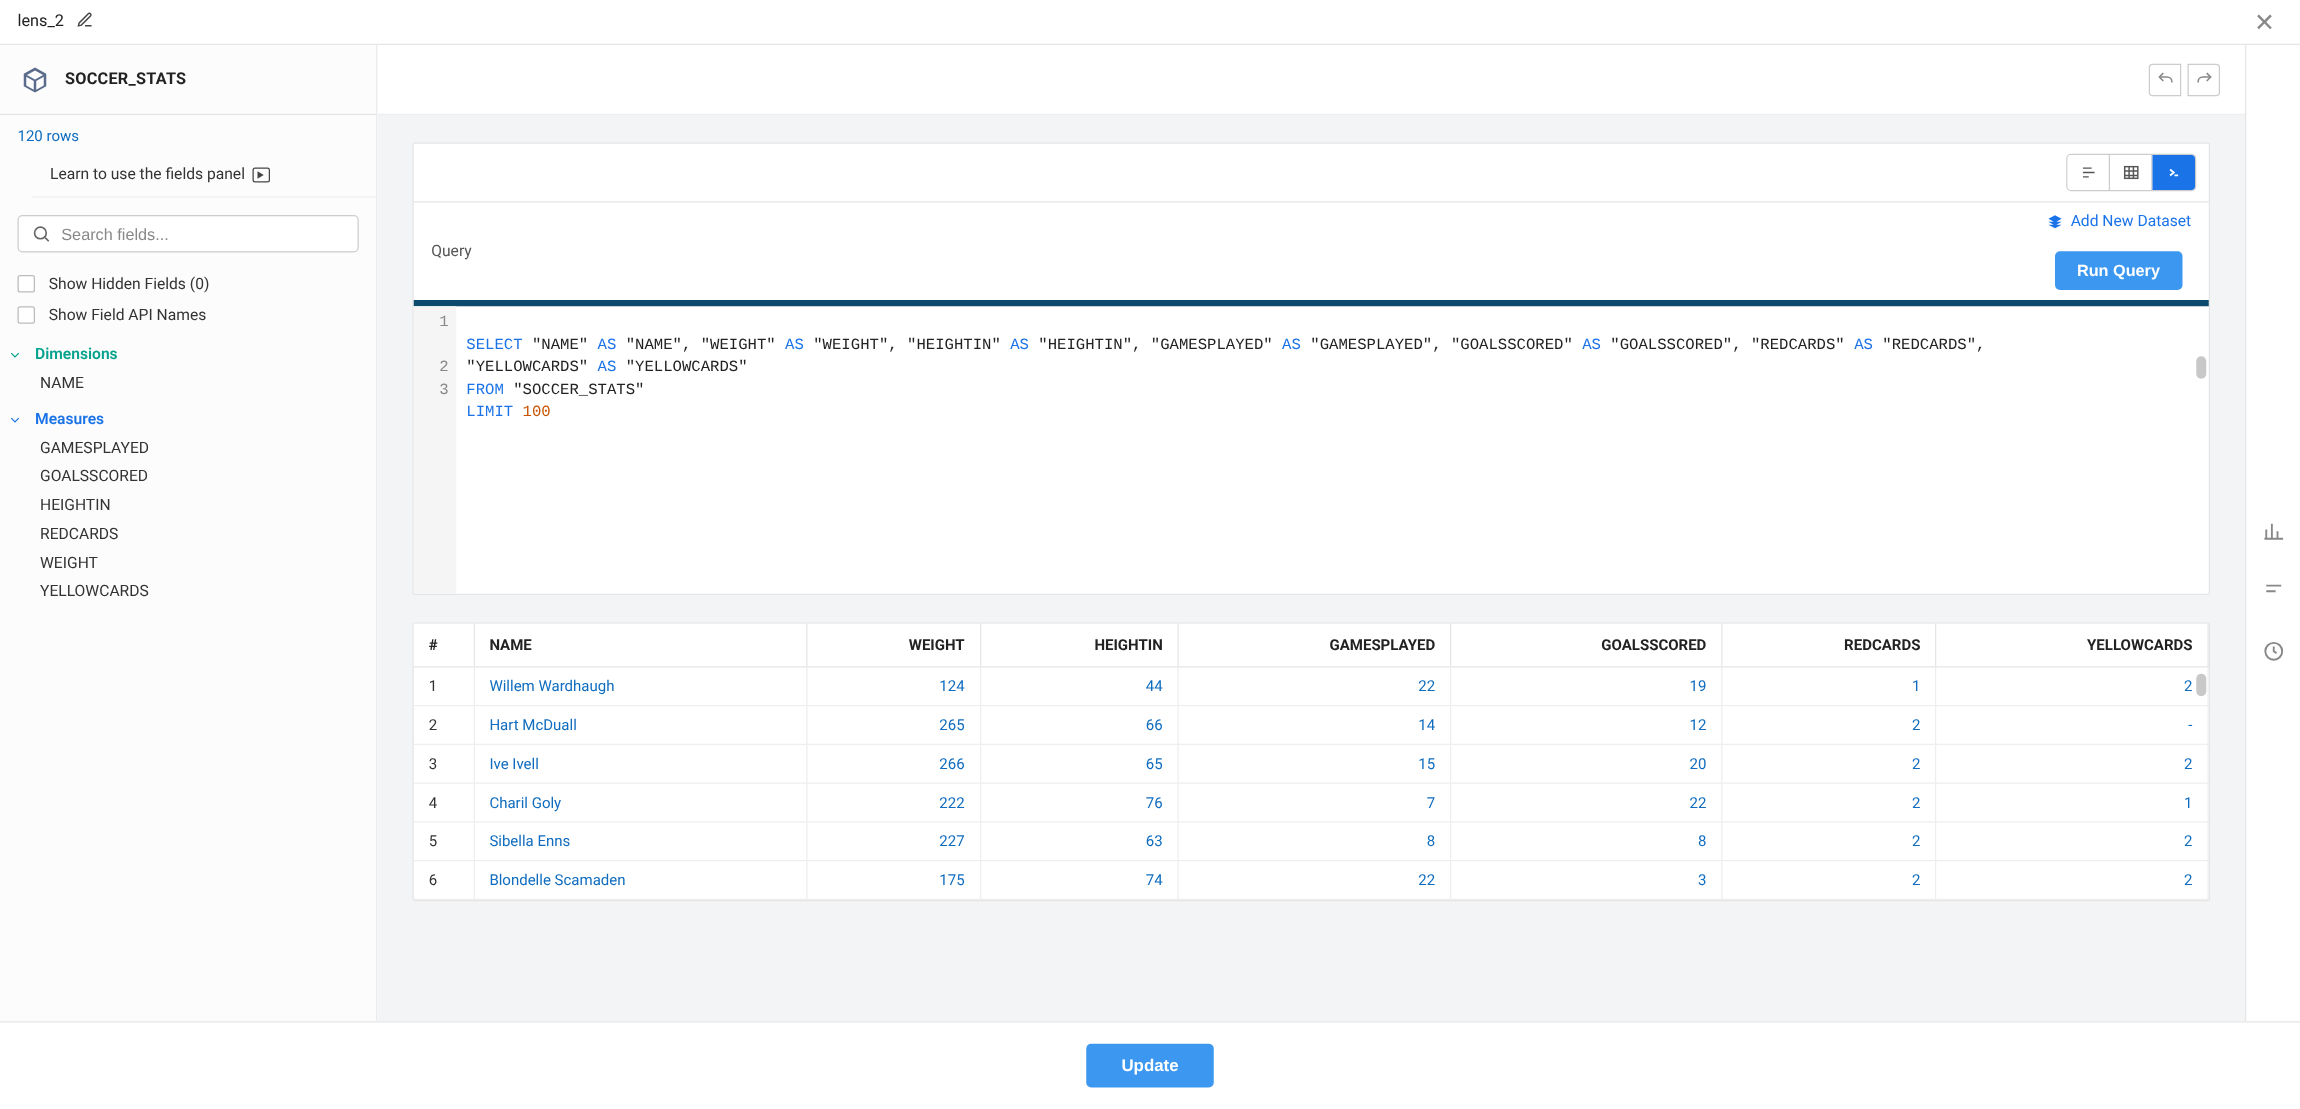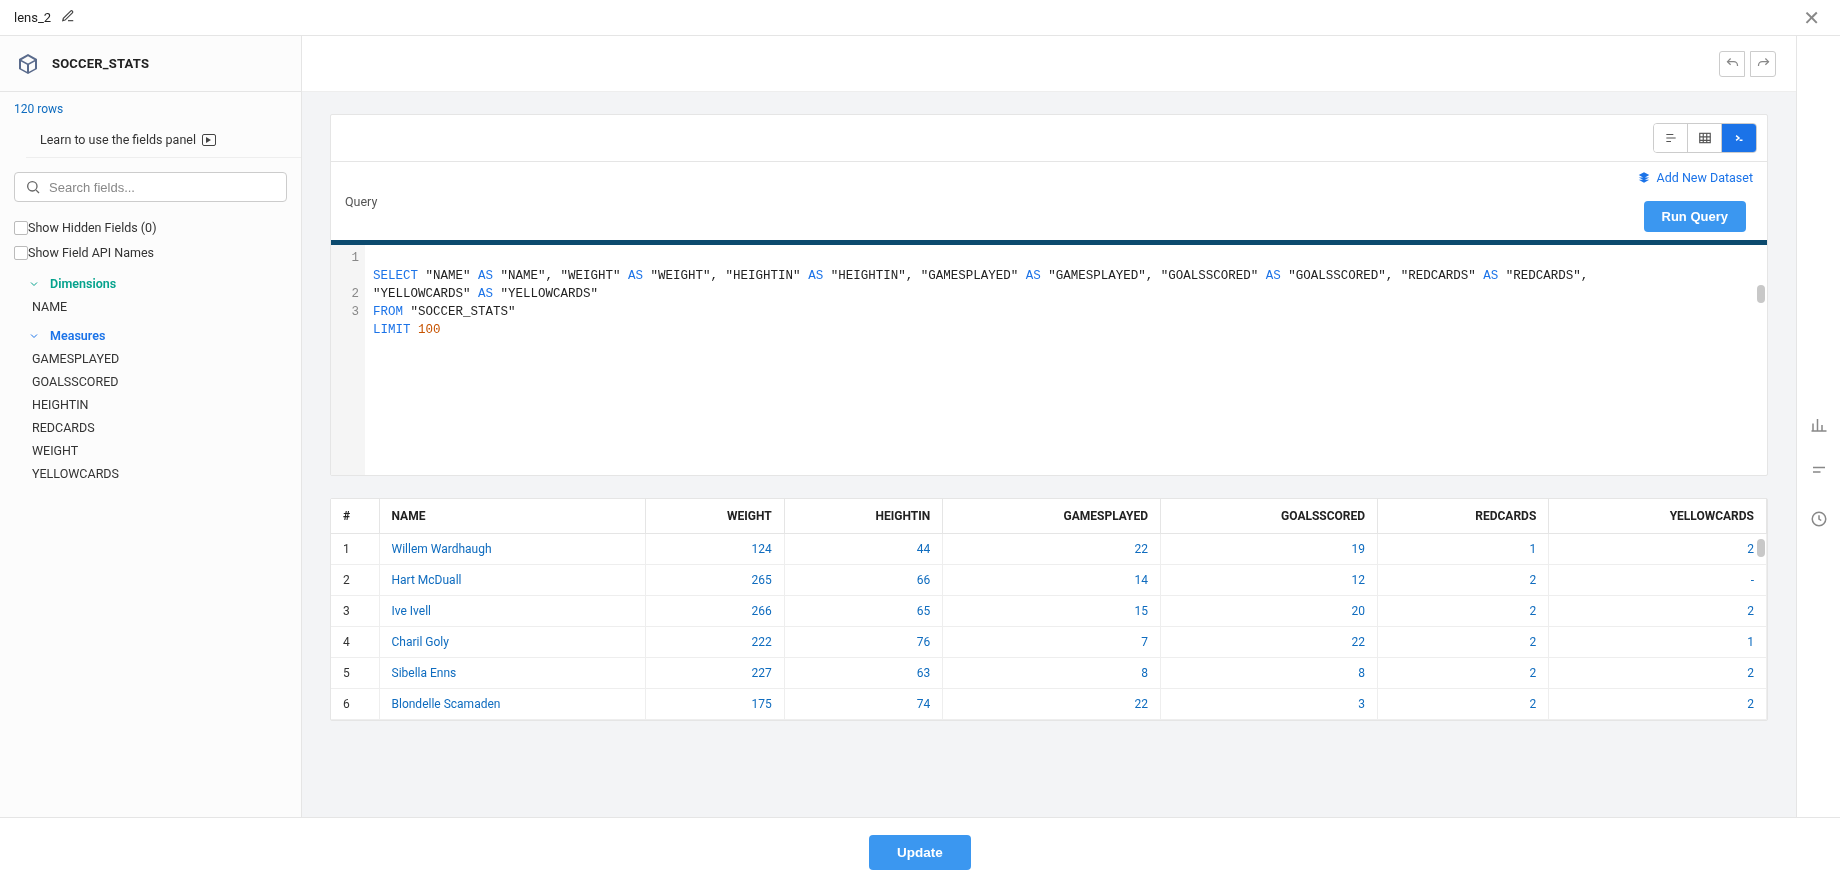--- a/index.html
+++ b/index.html
@@ -18,24 +18,24 @@
 .ds-rows { padding: 10px 14px; font-size: 12px; color: #0f6cbf; }
 .ds-rows span { color: #0f6cbf; }
 .learn-row { padding: 6px 14px 10px; font-size: 12.5px; color: #333; display: flex; align-items: center; gap: 6px; border-bottom: 1px solid #eee; margin-left: 26px; }
 .learn-row .play-box { width: 14px; height: 12px; border: 1px solid #444; display: inline-flex; align-items: center; justify-content: center; border-radius: 2px; }
 .learn-row .play-tri { width:0; height:0; border-left:5px solid #444; border-top:3px solid transparent; border-bottom:3px solid transparent; }
 .search-wrap { padding: 14px; }
 .search-box { display: flex; align-items: center; border: 1px solid #ccc; border-radius: 4px; padding: 6px 10px; background: #fff; }
 .search-box svg { flex-shrink: 0; }
 .search-box input { border: none; outline: none; font-size: 13px; margin-left: 8px; width: 100%; color: #555; background: transparent; }
 .search-box input::placeholder { color: #888; }
-.chk-row { display: flex; align-items: flex-end; padding: 4px 14px 6px; font-size: 12.5px; color: #333; gap: 0; }
+.chk-row { display: flex; align-items: flex-start; padding: 4px 14px 6px; font-size: 12.5px; color: #333; gap: 11px; }
 .chk-row:last-of-type { padding-bottom: 10px; border-bottom: 1px solid #eee; }
 .chk { width: 14px; height: 14px; border: 1px solid #bbb; border-radius: 2px; background: #fff; }
-.section-hd { display: flex; align-items: center; gap: 10px; padding: 10px 28px 4px; font-size: 12.5px; font-weight: 600; }
+.section-hd { display: flex; align-items: center; gap: 10px; padding: 10px 6px 4px; font-size: 12.5px; font-weight: 600; }
 .section-hd.dims { color: #04a28c; }
 .section-hd.meas { color: #1b73e8; }
 .chev { width: 12px; height: 12px; }
 .field-item { padding: 4px 14px 4px 32px; font-size: 12.5px; color: #333; }
 .main { flex: 1; display: flex; background: #fff; }
 .center { flex: 1; display: flex; flex-direction: column; overflow: hidden; }
 .toolbar { height: 56px; display: flex; align-items: center; padding: 0 20px; border-bottom: 1px solid #eee; gap: 6px; justify-content: flex-end; }
 .hist-btn { width: 26px; height: 26px; border: 1px solid #ccc; border-radius: 3px; background: #fff; display: inline-flex; align-items: center; justify-content: center; color: #888; cursor: pointer; }
 .hist-btn + .hist-btn { margin-left: -1px; border-top-left-radius: 0; border-bottom-left-radius: 0; }
 .hist-btn:first-of-type { border-top-right-radius: 0; border-bottom-right-radius: 0; }

